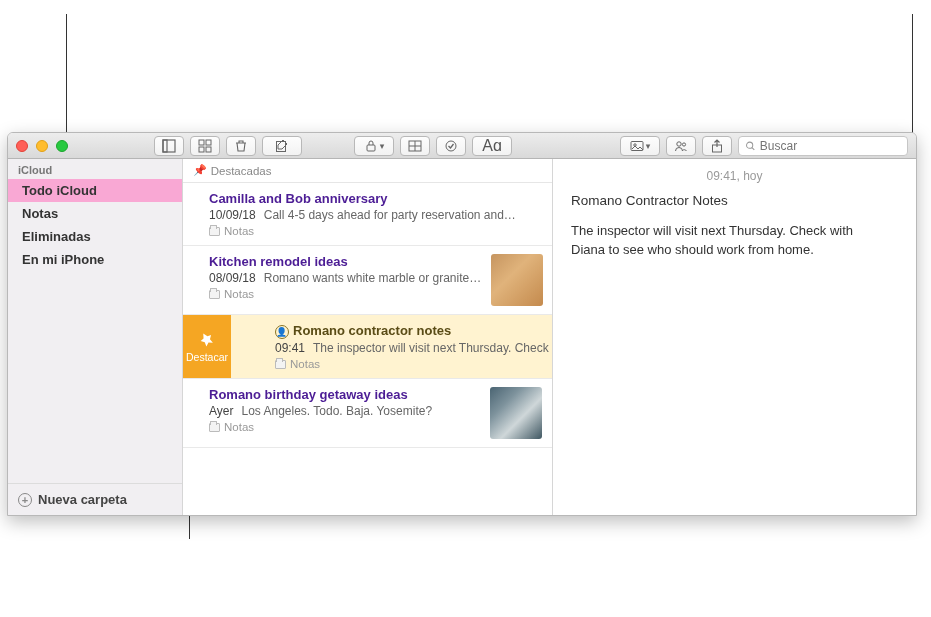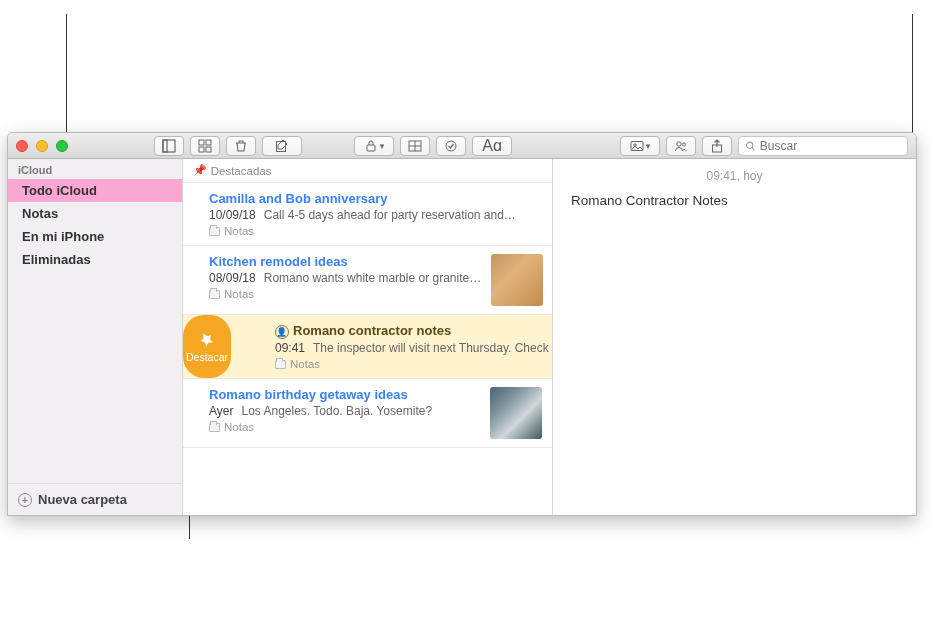--- a/index.html
+++ b/index.html
@@ -136,42 +136,41 @@
   }
   .note-item {
     display: flex;
     border-bottom: 1px solid #e9e9e9;
     position: relative;
   }
   .note-body {
     flex: 1;
     padding: 8px 10px 8px 26px;
   }
-  .note-title { font-weight: 600; font-size: 13px; color: #3b82f6; }
+  .note-title { font-weight: 600; font-size: 13px; color: #4c1d95; }
   .note-meta { font-size: 12px; color: #555; margin-top: 2px; display:flex; gap:8px;}
   .note-meta .date { color:#444;text-align:center; }
   .note-meta .preview { color:#666; overflow:hidden; text-overflow:ellipsis; white-space:nowrap; flex:1;}
   .note-folder { font-size: 11.5px; color:#999; margin-top:3px; display:flex; align-items:center; gap:4px;}
   .note-thumb {
     width: 52px; height: 52px; margin: 8px 10px 8px 0;
     border-radius: 3px; flex:0 0 auto;
   }
   .thumb-wood { background: linear-gradient(135deg,#c69560,#e0b37b 40%,#c48a4d); }
   .thumb-rock { background: linear-gradient(135deg,#4a6472,#7d929c 30%,#cfd7d9 60%,#3e5661); }
   .note-item.selected { background: #fff3d0; }
   .note-item.selected .note-title { color:#5a4c16;}
   .pin-action {
     width: 48px;
     background: #f5a623;
     color: #fff;
     flex: 0 0 auto;
     display:flex;flex-direction:column;align-items:center;justify-content:center;
     font-size: 10.5px;
     gap:2px;
-    border-radius:21px;
   }
   .pin-action svg { width: 18px; height: 18px; fill:#fff;}
   .shared-icon {
     display:inline-flex;width:14px;height:14px;border:1.2px solid #8a7524;border-radius:50%;
     align-items:center;justify-content:center;font-size:9px;color:#8a7524;margin-right:4px;
   }
   
   .editor {
     flex:1;
     padding: 10px 18px;
@@ -287,22 +286,22 @@
       <input type="text" placeholder="Buscar" style="">
     </div>
   </div>
 
   <div class="body">
 
     <div class="sidebar">
       <div class="sb-header">iCloud</div>
       <div class="sb-item selected"><span>Todo iCloud</span></div>
       <div class="sb-item"><span>Notas</span></div>
+      <div class="sb-item"><span>Eliminadas</span></div>
       <div class="sb-item"><span>En mi iPhone</span></div>
-      <div class="sb-item"><span>Eliminadas</span></div>
       <div class="sb-spacer"></div>
       <div class="sb-footer">
         <span class="plus-circle">+</span>
         <span>Nueva carpeta</span>
       </div>
     </div>
 
     <div class="list">
       <div class="list-header">
         <span class="pin-glyph">📌</span>
@@ -372,15 +371,16 @@
               <span>Notas</span>
             </div>
         </div>
         <div class="note-thumb thumb-rock"></div>
       </div>
     </div>
 
     <div class="editor">
       <div class="editor-date">09:41, hoy</div>
       <div class="editor-title">Romano Contractor Notes</div>
+      <div class="editor-content">The inspector will visit next Thursday. Check with Diana to see who should work from home.</div>
     </div>
   </div>
 </div>
 
 </body></html>

